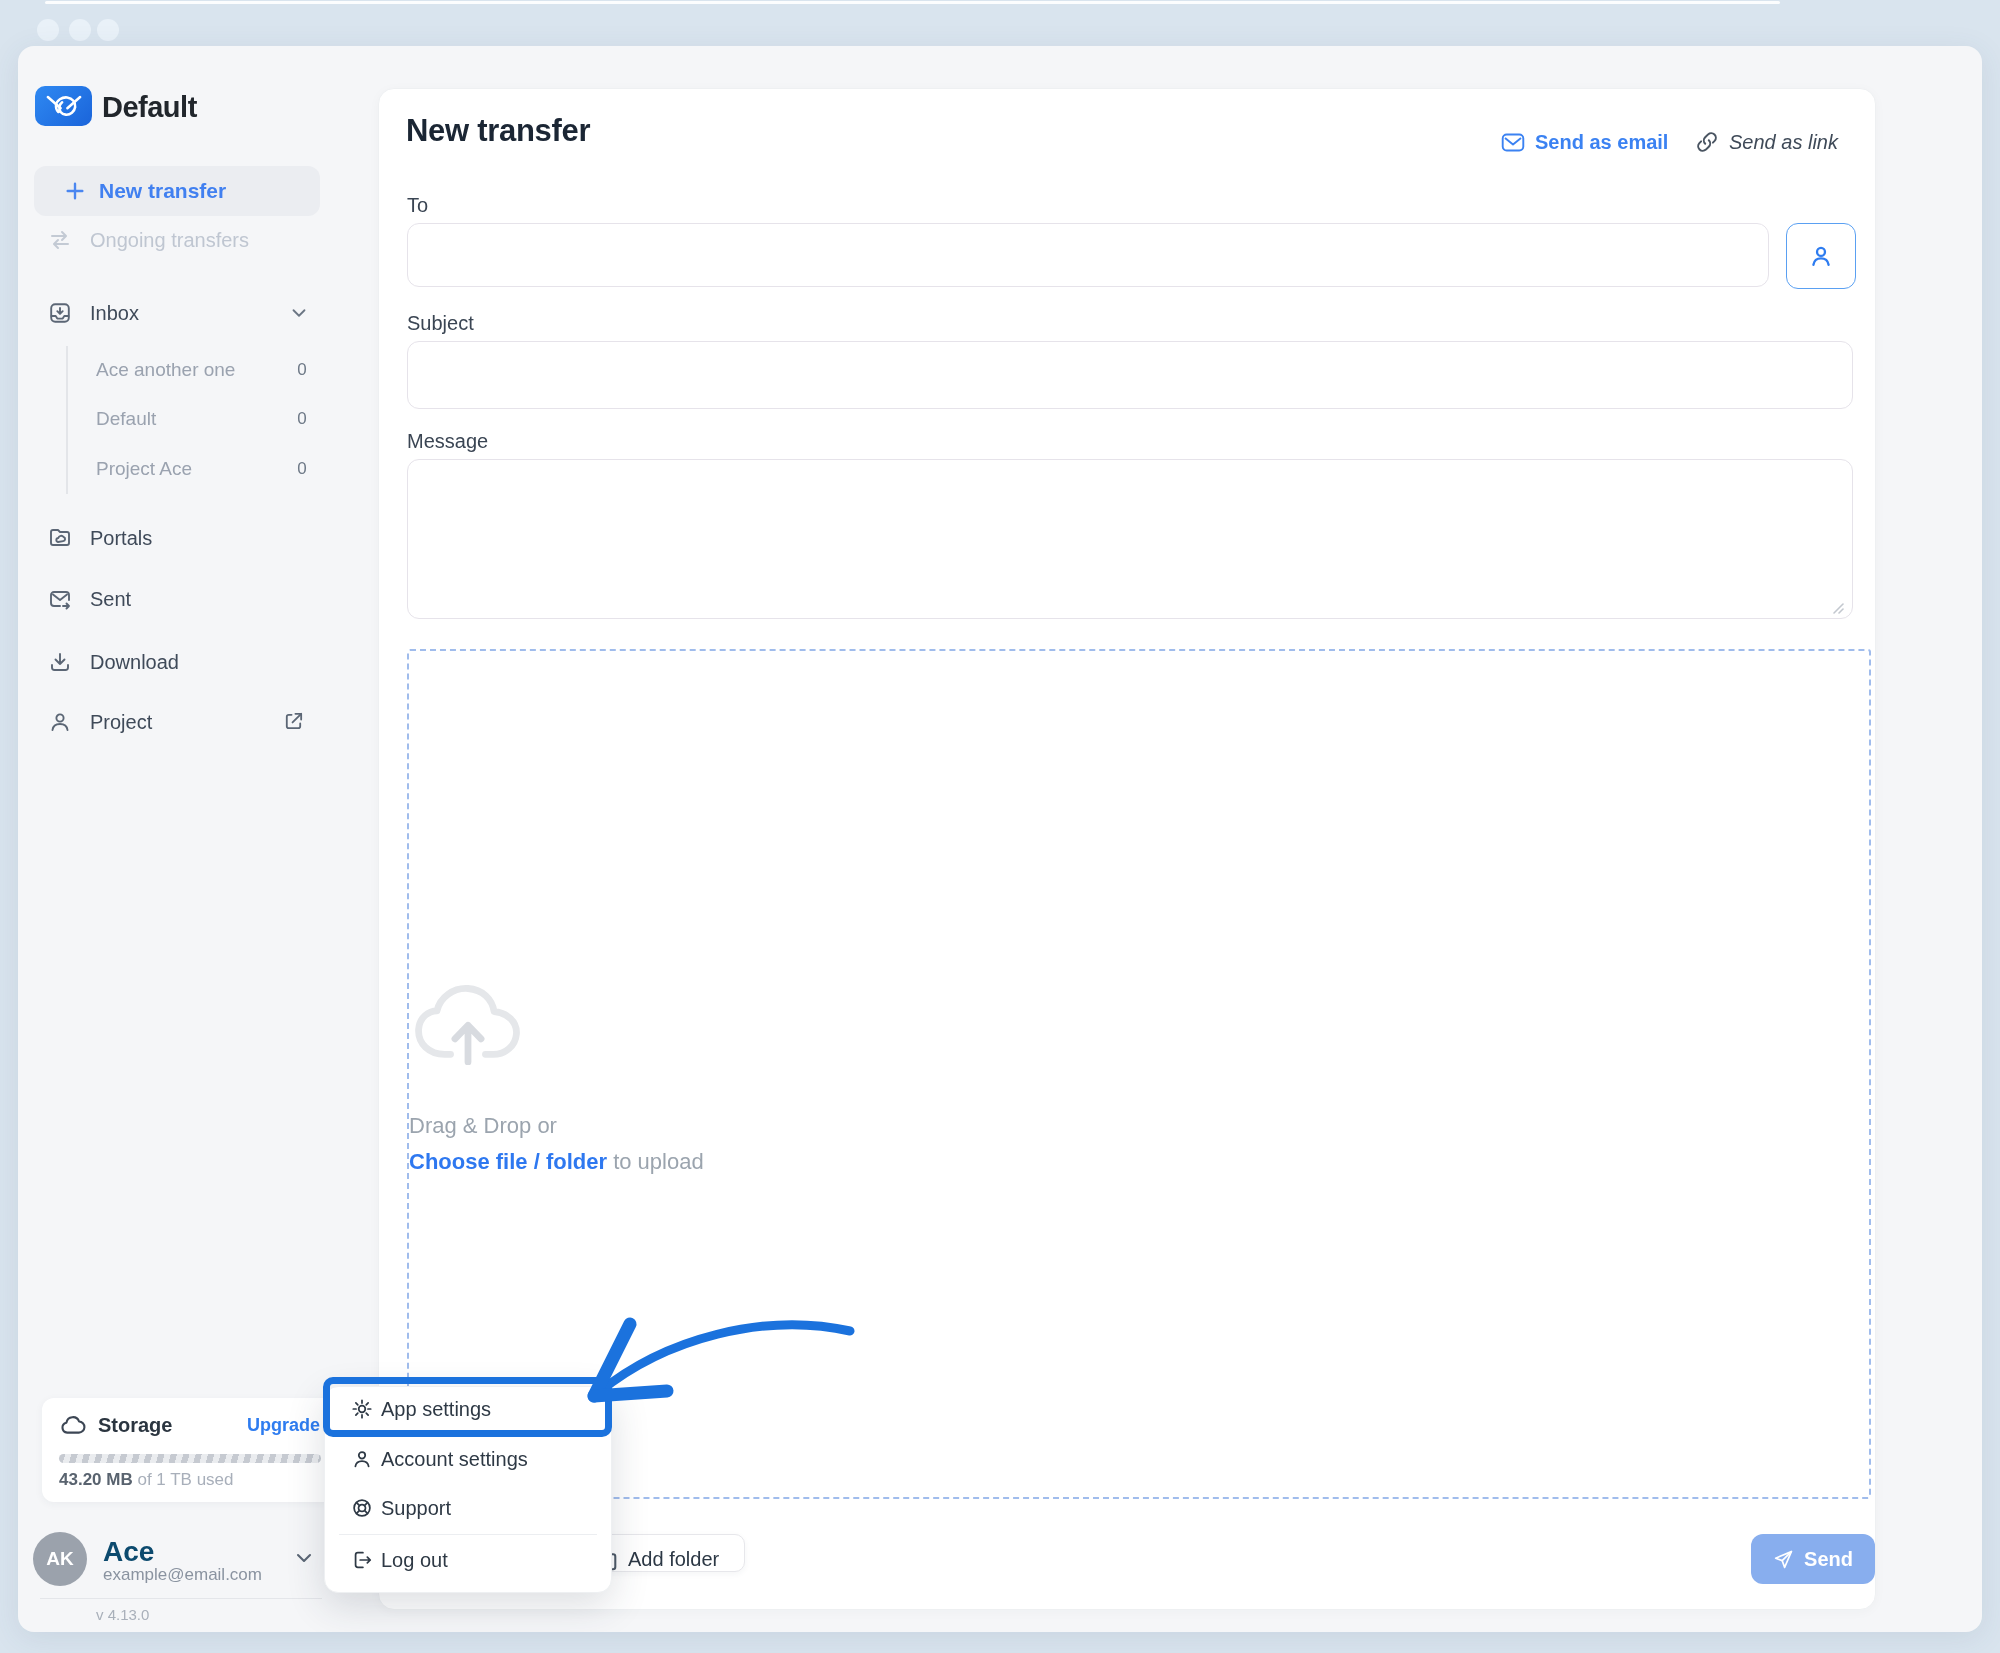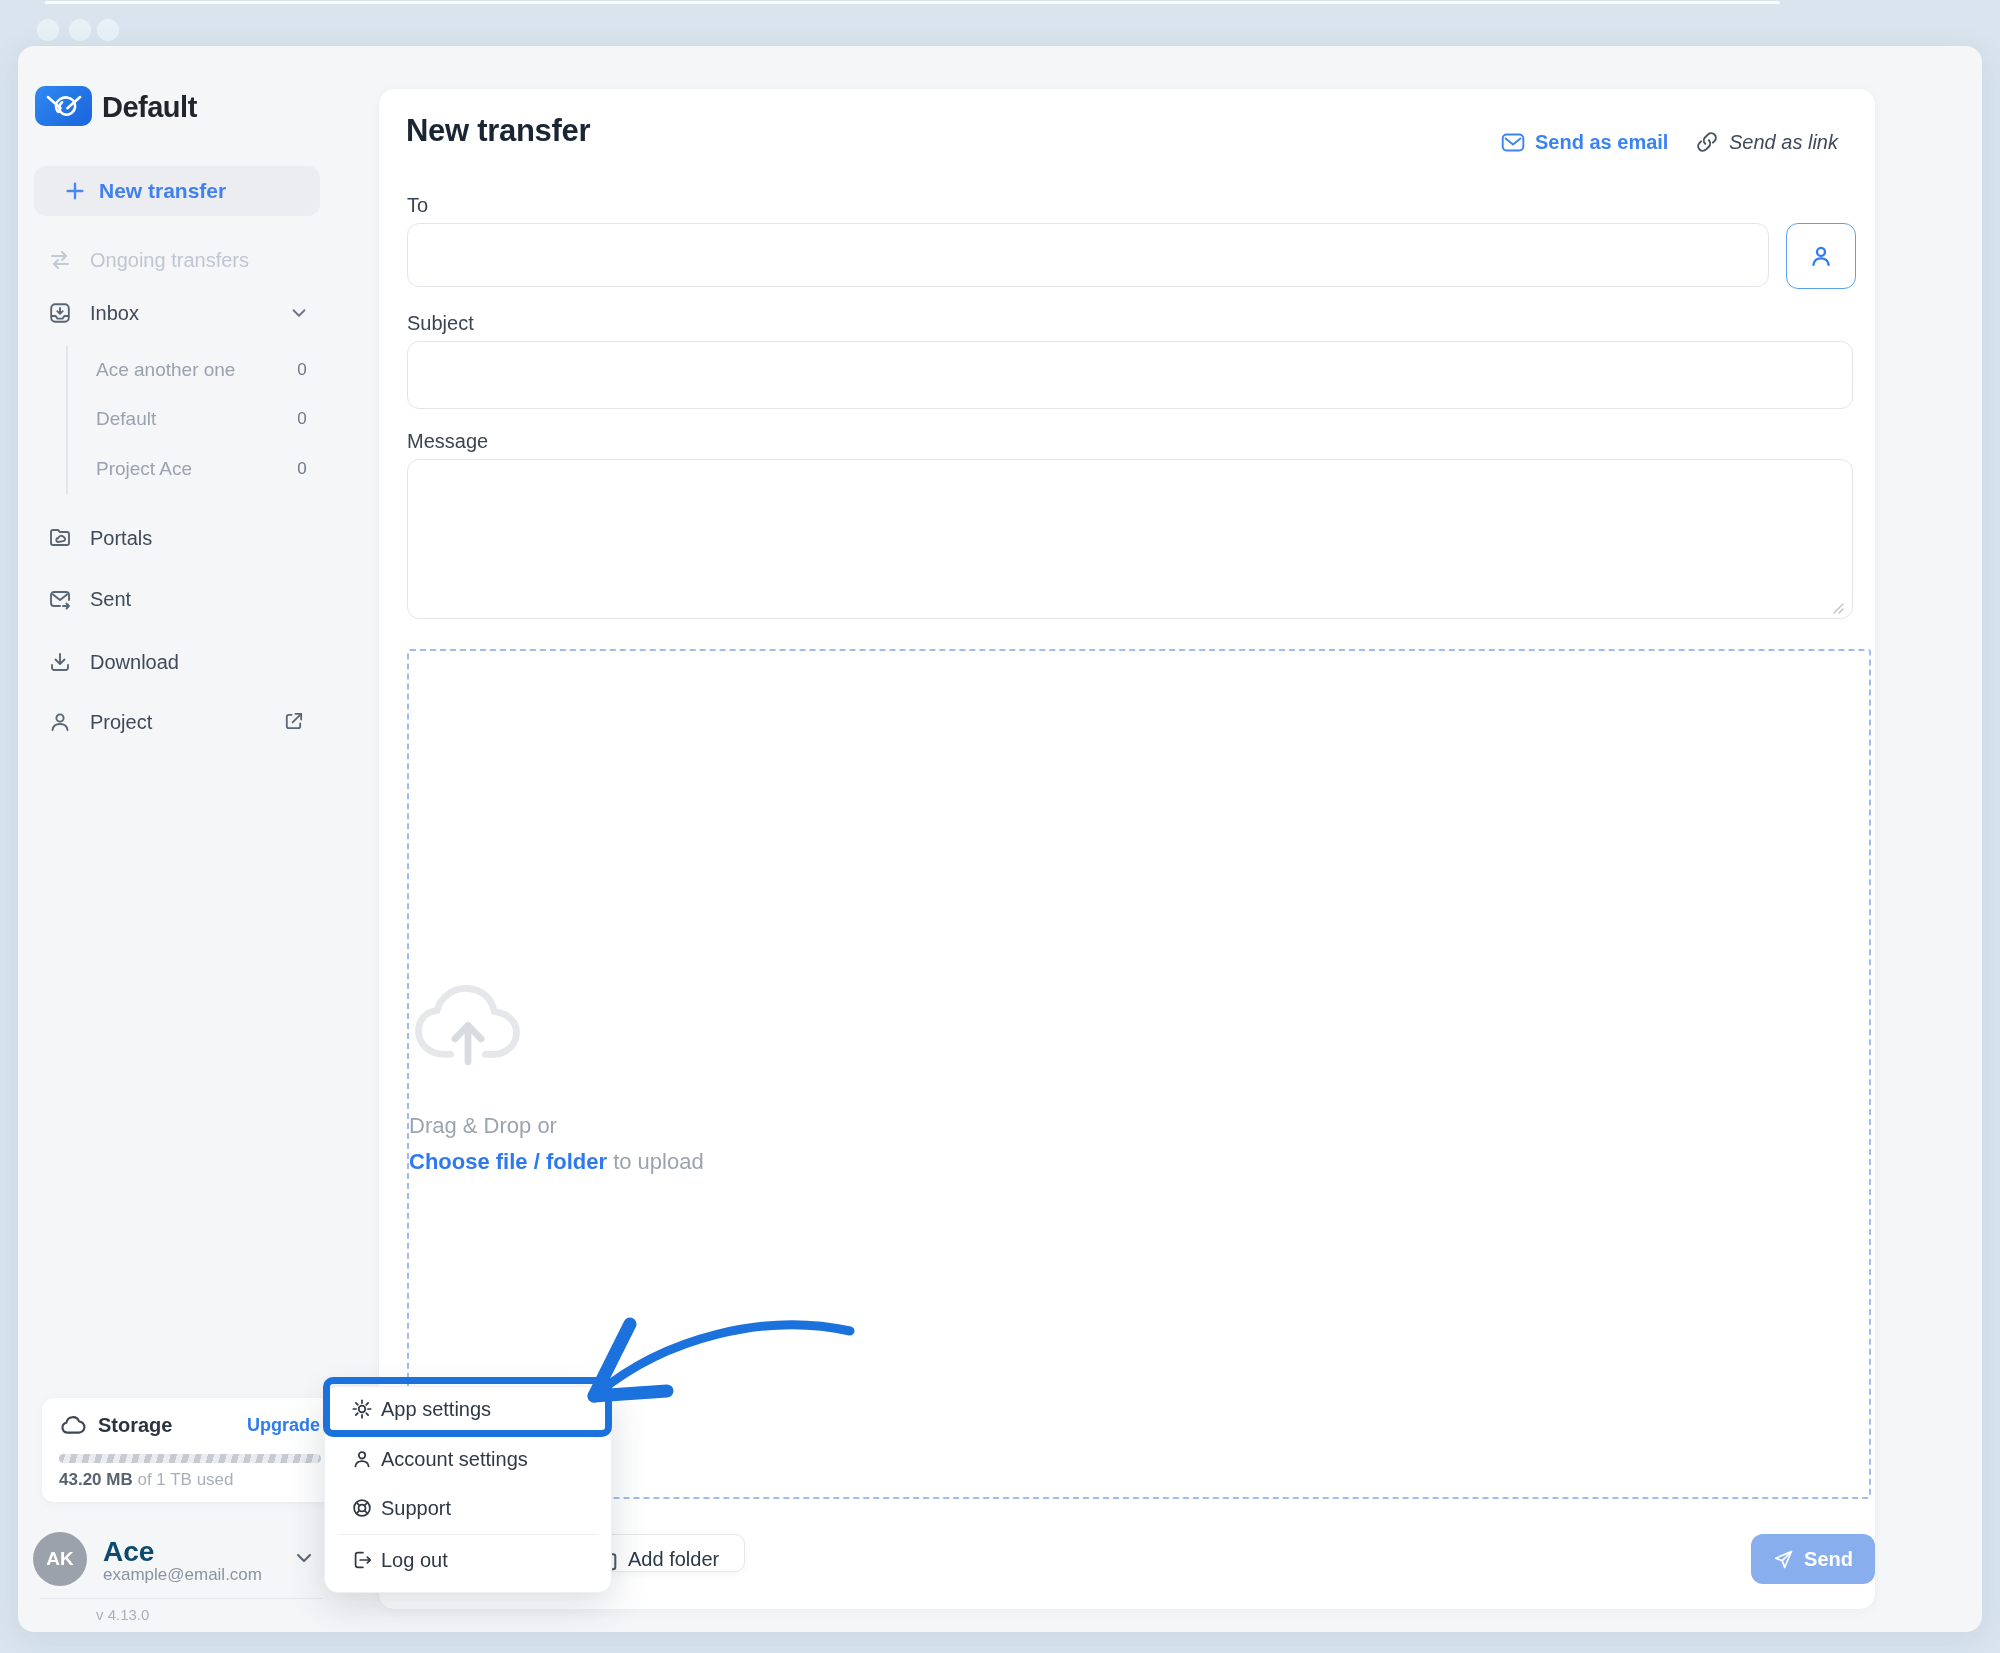--- a/index.html
+++ b/index.html
@@ -105,21 +105,21 @@
 
     <div class="abs nt-btn">
       <span>
         <svg width="22" height="22" viewBox="0 0 24 24" fill="none" stroke="#4a86f0" stroke-width="2.6" stroke-linecap="round">
             <path d="M12 4v16M4 12h16"></path>
           </svg>
       </span>
       <span class="lbl">New transfer</span>
     </div>
 
-    <div class="abs nav-row disabled" style="top:192px;">
+    <div class="abs nav-row disabled" style="top:172px;">
       <span class="ic">
         <svg width="24" height="24" viewBox="0 0 24 24" fill="none" stroke="#c3cad4" stroke-width="2" stroke-linecap="round" stroke-linejoin="round">
             <path d="M4 8h13M14 4l4 4-4 4"></path>
             <path d="M20 16H7M10 12l-4 4 4 4"></path>
           </svg>
       </span>
       <span class="lbl">Ongoing transfers</span>
     </div>
 
     <div class="abs nav-row" style="top:245px;">

